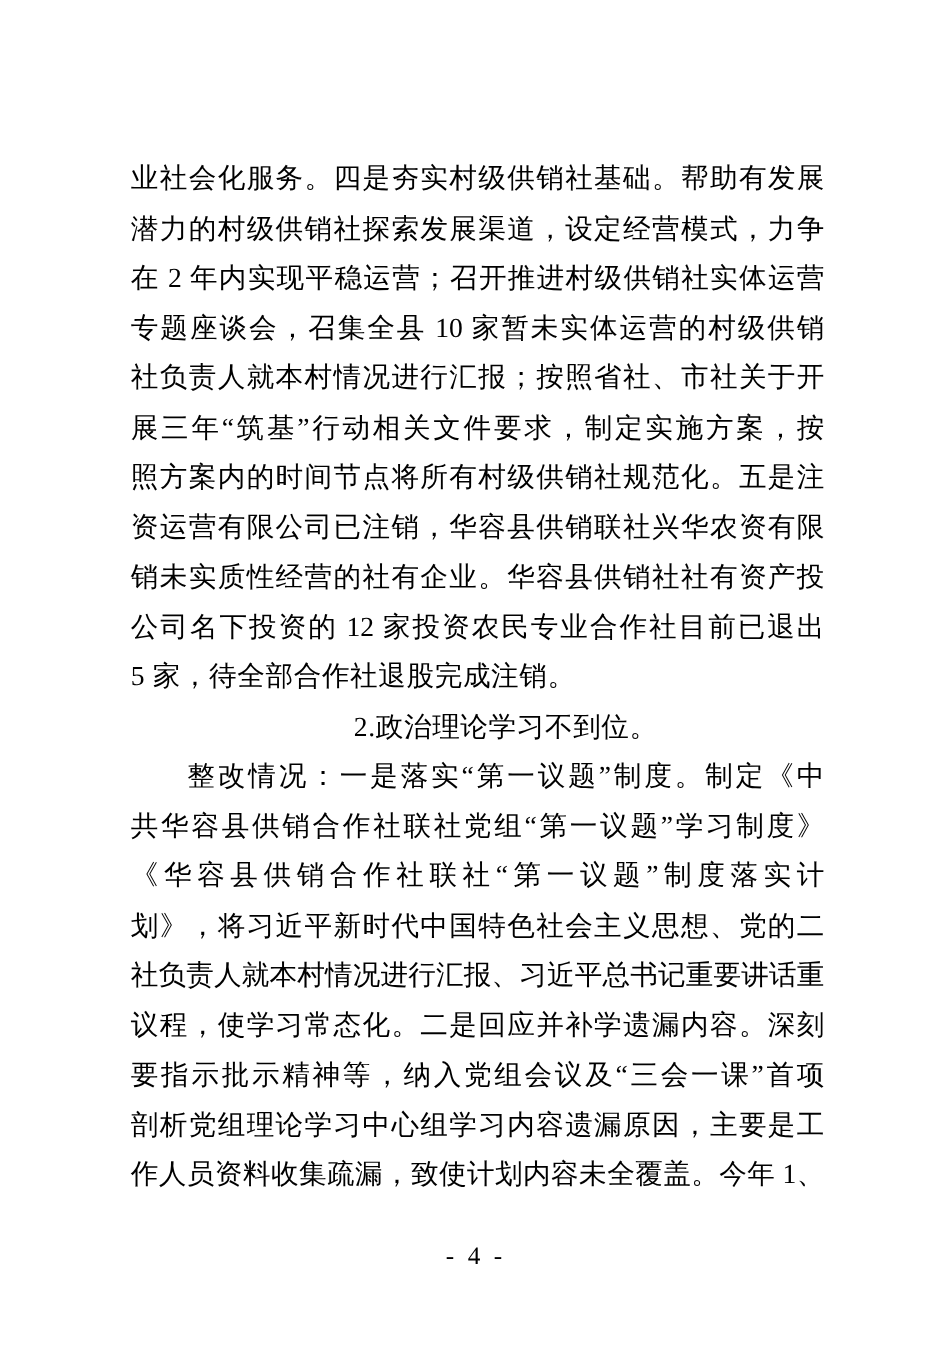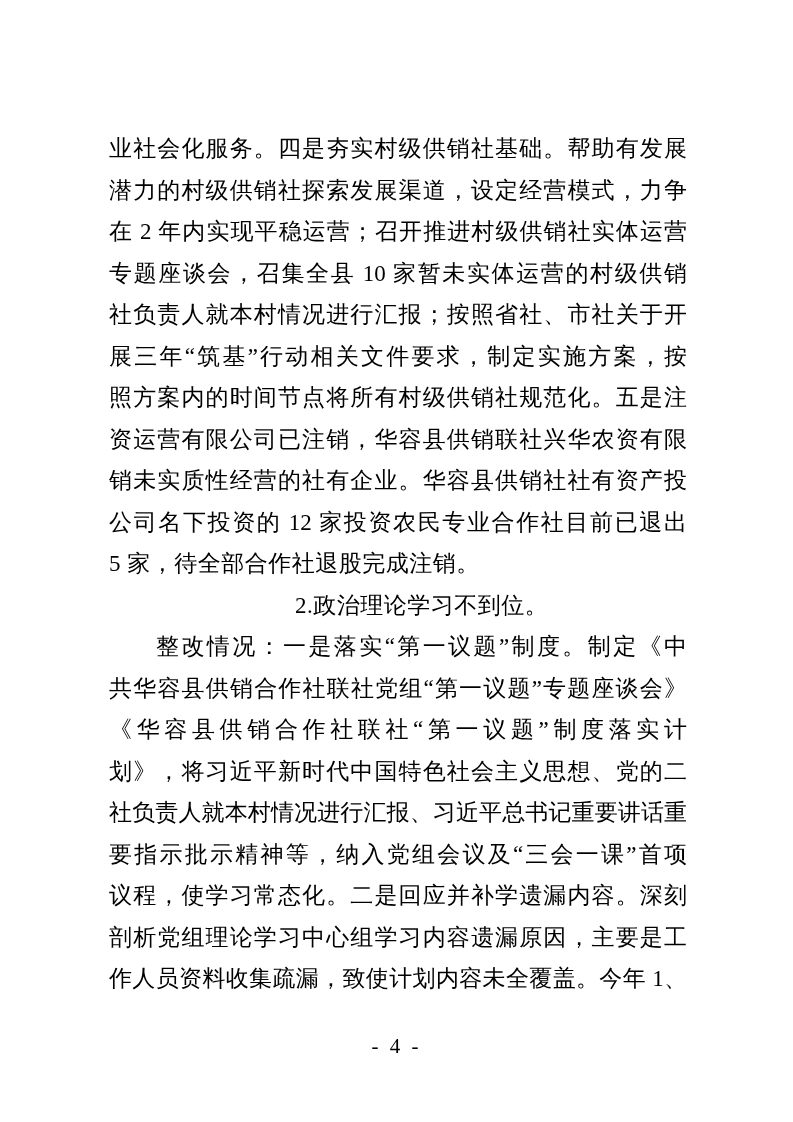--- a/index.html
+++ b/index.html
@@ -63,23 +63,23 @@
     <div class="line j">专题座谈会，召集全县 10 家暂未实体运营的村级供销</div>
     <div class="line j">社负责人就本村情况进行汇报；按照省社、市社关于开</div>
     <div class="line j">展三年“筑基”行动相关文件要求，制定实施方案，按</div>
     <div class="line j">照方案内的时间节点将所有村级供销社规范化。五是注</div>
     <div class="line j">资运营有限公司已注销，华容县供销联社兴华农资有限</div>
     <div class="line j">销未实质性经营的社有企业。华容县供销社社有资产投</div>
     <div class="line j">公司名下投资的 12 家投资农民专业合作社目前已退出</div>
     <div class="line">5 家，待全部合作社退股完成注销。</div>
     <div class="line ind">2.政治理论学习不到位。</div>
     <div class="line ind j">整改情况：一是落实“第一议题”制度。制定《中</div>
-    <div class="line j">共华容县供销合作社联社党组“第一议题”专题座谈会》</div>
+    <div class="line j">共华容县供销合作社联社党组“第一议题”学习制度》</div>
     <div class="line j">《华容县供销合作社联社“第一议题”制度落实计</div>
     <div class="line j">划》，将习近平新时代中国特色社会主义思想、党的二</div>
     <div class="line j">社负责人就本村情况进行汇报、习近平总书记重要讲话重</div>
+    <div class="line j">议程，使学习常态化。二是回应并补学遗漏内容。深刻</div>
     <div class="line j">要指示批示精神等，纳入党组会议及“三会一课”首项</div>
-    <div class="line j">议程，使学习常态化。二是回应并补学遗漏内容。深刻</div>
     <div class="line j">剖析党组理论学习中心组学习内容遗漏原因，主要是工</div>
     <div class="line j">作人员资料收集疏漏，致使计划内容未全覆盖。今年 1、</div>
   </div>
   <div class="pageno">- 4 -</div>
 </div>
 
 </body></html>

